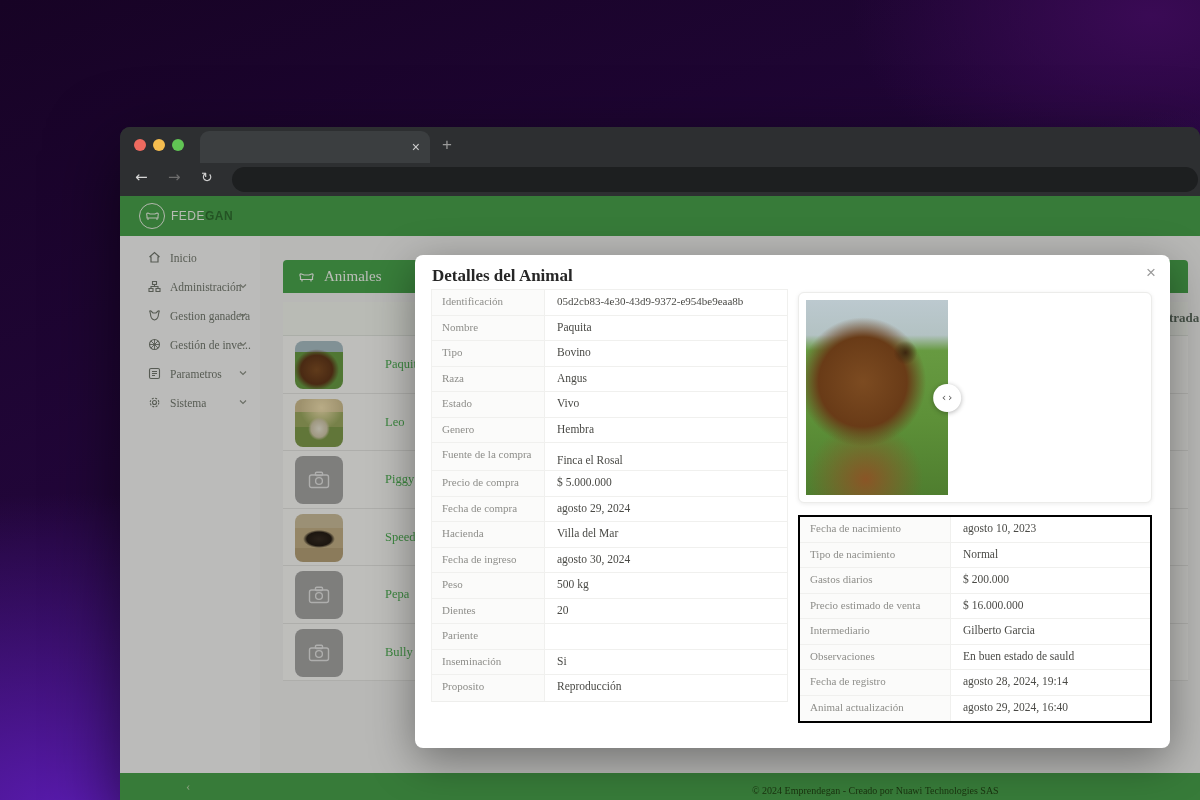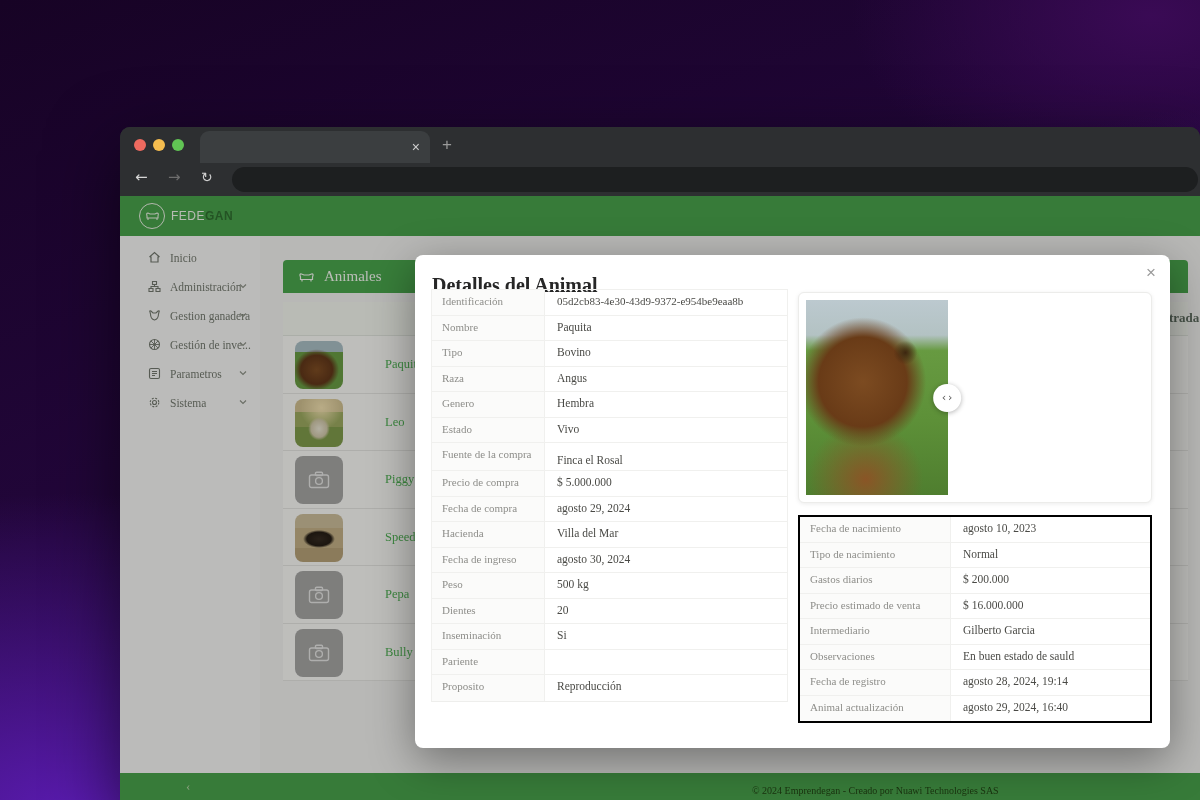--- a/index.html
+++ b/index.html
@@ -79,21 +79,21 @@
 
   .app-footer { position:absolute; left:0; right:0; bottom:0; height:27px; background:#46a049; }
   .collapse { position:absolute; left:66px; top:5px; color:#b9d3a8; font-size:13px; }
   .footer-text { position:absolute; left:632px; top:12px; font-size:10px; color:#1f3f10; }
 
   .overlay { position:absolute; left:0; top:69px; right:0; bottom:0; background:rgba(10,10,10,.24); }
 
   
   .modal { position:absolute; left:415px; top:255px; width:755px; height:493px; background:#ffffff;
     border-radius:8px; box-shadow:0 12px 45px rgba(0,0,0,.4); z-index:50; }
-  .modal-title { position:absolute; left:17px; top:11px; font-size:20px; font-weight:bold; color:#262626;margin-top:8px; }
+  .modal-title { position:absolute; left:17px; top:11px; font-size:17px; font-weight:bold; color:#262626; }
   .modal-close { position:absolute; right:14px; top:8px; font-size:17px; color:#9a9a9a; font-family:"Liberation Sans",sans-serif; cursor:default; }
   .m-left { position:absolute; left:16px; top:34px; width:357px; border:1px solid #f0f0ee; border-bottom:1px solid #eeeeec; }
   .drow { display:flex; border-bottom:1px solid #f0f0ee; min-height:25.5px; }
   .drow:last-child { border-bottom:none; }
   .dlabel { width:113px; background:#fbfbfa; color:#8e8e8a; font-size:11px; padding:5px 8px 4px 10px; border-right:1px solid #f0f0ee; }
   .dvalue { flex:1; color:#4a4a46; font-size:11.5px; padding:5px 8px 4px 12px; }
   .m-right { position:absolute; left:383px; top:37px; width:354px; }
   .compare-card { position:relative; width:354px; height:211px; border:1px solid #ececea; border-radius:6px;
     background:#fff; box-shadow:0 1px 4px rgba(0,0,0,.08); padding:7px; }
   .compare { position:relative; width:100%; height:100%; display:flex; overflow:hidden; }
@@ -290,28 +290,28 @@
       </div>
     <div class="drow">
         <div class="dlabel">Tipo</div>
         <div class="dvalue">Bovino</div>
       </div>
     <div class="drow">
         <div class="dlabel">Raza</div>
         <div class="dvalue">Angus</div>
       </div>
     <div class="drow">
+        <div class="dlabel">Estado</div>
+        <div class="dvalue">Vivo</div>
+      </div>
+    <div class="drow">
         <div class="dlabel">Genero</div>
         <div class="dvalue">Hembra</div>
       </div>
     <div class="drow">
-        <div class="dlabel">Estado</div>
-        <div class="dvalue">Vivo</div>
-      </div>
-    <div class="drow">
         <div class="dlabel">Fuente de la compra</div>
         <div class="dvalue" style="padding-top:11px">Finca el Rosal</div>
       </div>
     <div class="drow">
         <div class="dlabel">Precio de compra</div>
         <div class="dvalue">$ 5.000.000</div>
       </div>
     <div class="drow">
         <div class="dlabel">Fecha de compra</div>
         <div class="dvalue">agosto 29, 2024</div>
@@ -326,26 +326,26 @@
       </div>
     <div class="drow">
         <div class="dlabel">Peso</div>
         <div class="dvalue">500 kg</div>
       </div>
     <div class="drow">
         <div class="dlabel">Dientes</div>
         <div class="dvalue">20</div>
       </div>
     <div class="drow">
+        <div class="dlabel">Pariente</div>
+        <div class="dvalue"></div>
+      </div>
+    <div class="drow">
         <div class="dlabel">Inseminación</div>
         <div class="dvalue">Si</div>
-      </div>
-    <div class="drow">
-        <div class="dlabel">Pariente</div>
-        <div class="dvalue"></div>
       </div>
     <div class="drow">
         <div class="dlabel">Proposito</div>
         <div class="dvalue">Reproducción</div>
       </div>
   </div>
 
   <div class="m-right">
     <div class="compare-card">
       <div class="compare">

